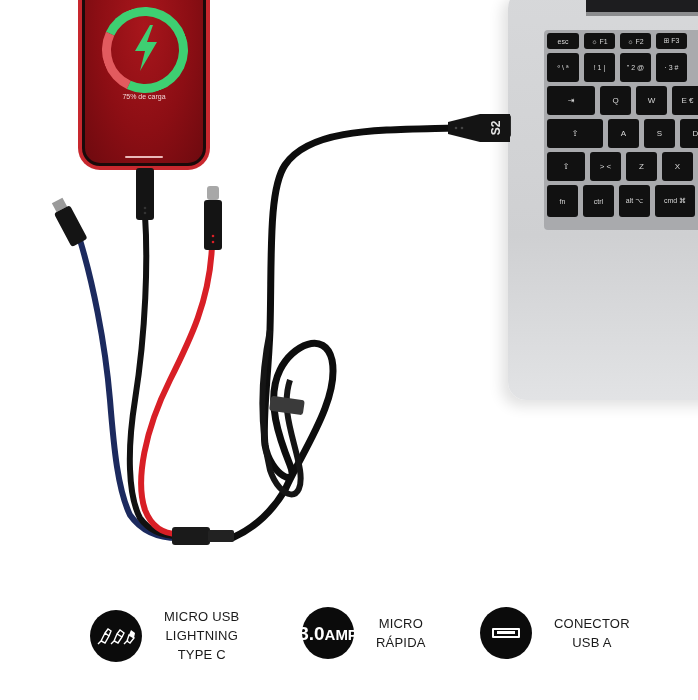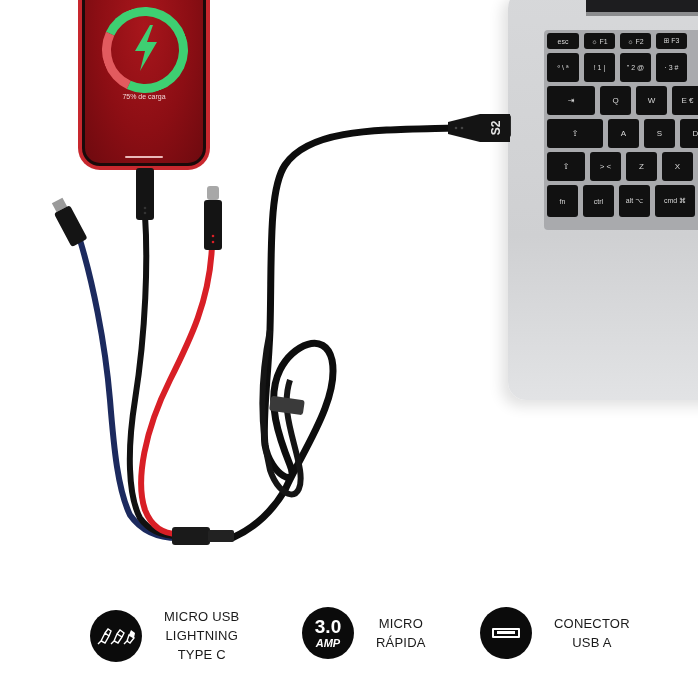--- a/index.html
+++ b/index.html
@@ -22,23 +22,23 @@
     .usb-port { position: absolute; left: -3px; top: 125px; width: 6px; height: 22px; background: #2a2a2a; border-radius: 2px; }
 
     
     svg.cables { position: absolute; left: 0; top: 0; }
 
     
     .features { position: absolute; left: 0; top: 590px; width: 698px; height: 110px; }
     .feature { position: absolute; top: 17px; display: flex; align-items: center; }
     .feat-icon { width: 52px; height: 52px; border-radius: 50%; background: #0b0b0b; display: flex; align-items: center; justify-content: center; color: #fff; flex-shrink: 0; }
     .feat-text { margin-left: 22px; text-align: center; color: #1a1a1a; font-size: 13px; line-height: 19px; letter-spacing: 0.2px; }
-    .amp { display: flex; flex-direction: column; align-items: center; line-height: 1; font-weight: bold; }
+    .amp { display: flex; flex-direction: row; align-items: center; line-height: 1; font-weight: bold; }
     .amp .big { font-size: 19px; }
-    .amp .small { font-size: 11px; margin-top: 2px; font-style: italic; }
+    .amp .small { font-size: 15px; margin-top: 2px; }
     .usb-slot { width: 28px; height: 10px; border: 2.5px solid #fff; border-radius: 1px; box-sizing: border-box; position: relative; }
     .usb-slot::after { content: ""; position: absolute; left: 3px; right: 3px; top: 1px; height: 2.5px; background: #fff; }
   </style>
 </head>
 <body>
 
 <div class="scene">
 
   <div class="laptop">
     <div class="laptop-hinge"></div>

